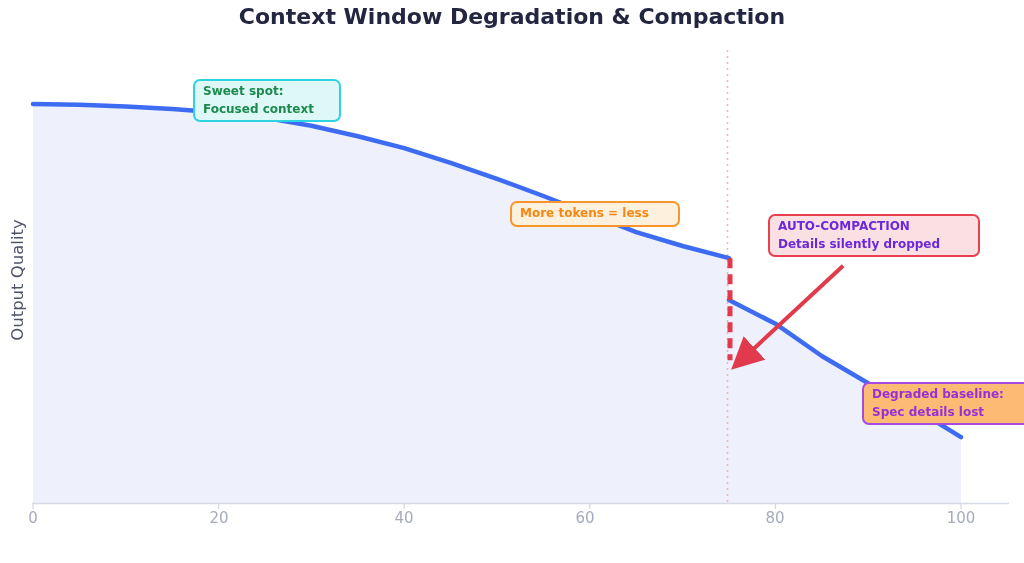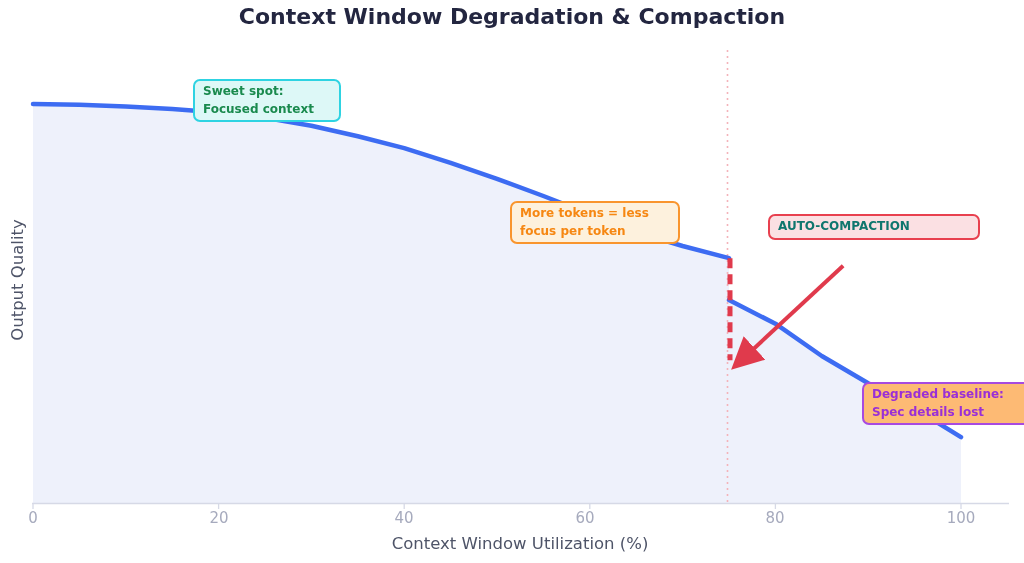--- a/index.html
+++ b/index.html
@@ -13,21 +13,21 @@
   .ylabel{position:absolute;left:17px;top:280px;font-size:16.5px;color:#4e5468;
           white-space:nowrap;transform:translate(-50%,-50%) rotate(-90deg);}
   .tick{position:absolute;top:509px;width:60px;text-align:center;
         font-size:15px;color:#a6aabd;}
   .t0{left:3px}.t1{left:189px}.t2{left:374px}.t3{left:555px}.t4{left:745px}.t5{left:931px}
   .note{position:absolute;box-sizing:border-box;border-radius:7px;border:2px solid;
         padding:2px 8px;font-size:12px;font-weight:bold;line-height:17.5px;white-space:nowrap;}
   .note span{display:block;}
   .note-sweet{left:193px;top:79px;width:148px;color:#1a8a4e;border-color:#2ed3e2;background:#ddf8f7;}
   .note-attention{left:510px;top:201px;width:170px;color:#f68712;border-color:#f9952d;background:#fdf1dd;}
-  .note-compaction{left:768px;top:214px;width:212px;color:#0f766e;border-color:#e8404f;background:#fbe0e3;}
+  .note-compaction{left:768px;top:214px;width:212px;color:#6d28d9;border-color:#e8404f;background:#fbe0e3;}
   .note-degraded{left:862px;top:382px;width:177px;color:#9a2fd6;border-color:#a74ae0;background:#fdba74;}
 </style>
 </head>
 <body>
 
 <div id="fig">
 
   <svg id="chart-svg" width="1024" height="563">
     <defs>
       <marker id="arrowhead" markerWidth="9" markerHeight="9" refX="6.5" refY="4" orient="auto">
@@ -55,34 +55,33 @@
 
   <div class="ylabel">Output Quality</div>
 
   <div class="note note-sweet">
     <span>Sweet spot:</span>
     <span>Focused context</span>
   </div>
 
   <div class="note note-attention">
     <span>More tokens = less</span>
-    <span>focus per token</span>
   </div>
 
   <div class="note note-compaction">
     <span>AUTO-COMPACTION</span>
+    <span>Details silently dropped</span>
   </div>
 
   <div class="note note-degraded">
     <span>Degraded baseline:</span>
     <span>Spec details lost</span>
   </div>
 
   <div class="tick t0">0</div>
   <div class="tick t1">20</div>
   <div class="tick t2">40</div>
   <div class="tick t3">60</div>
   <div class="tick t4">80</div>
   <div class="tick t5">100</div>
 
-  <div class="xlabel">Context Window Utilization (%)</div>
 
 </div>
 
 </body></html>

